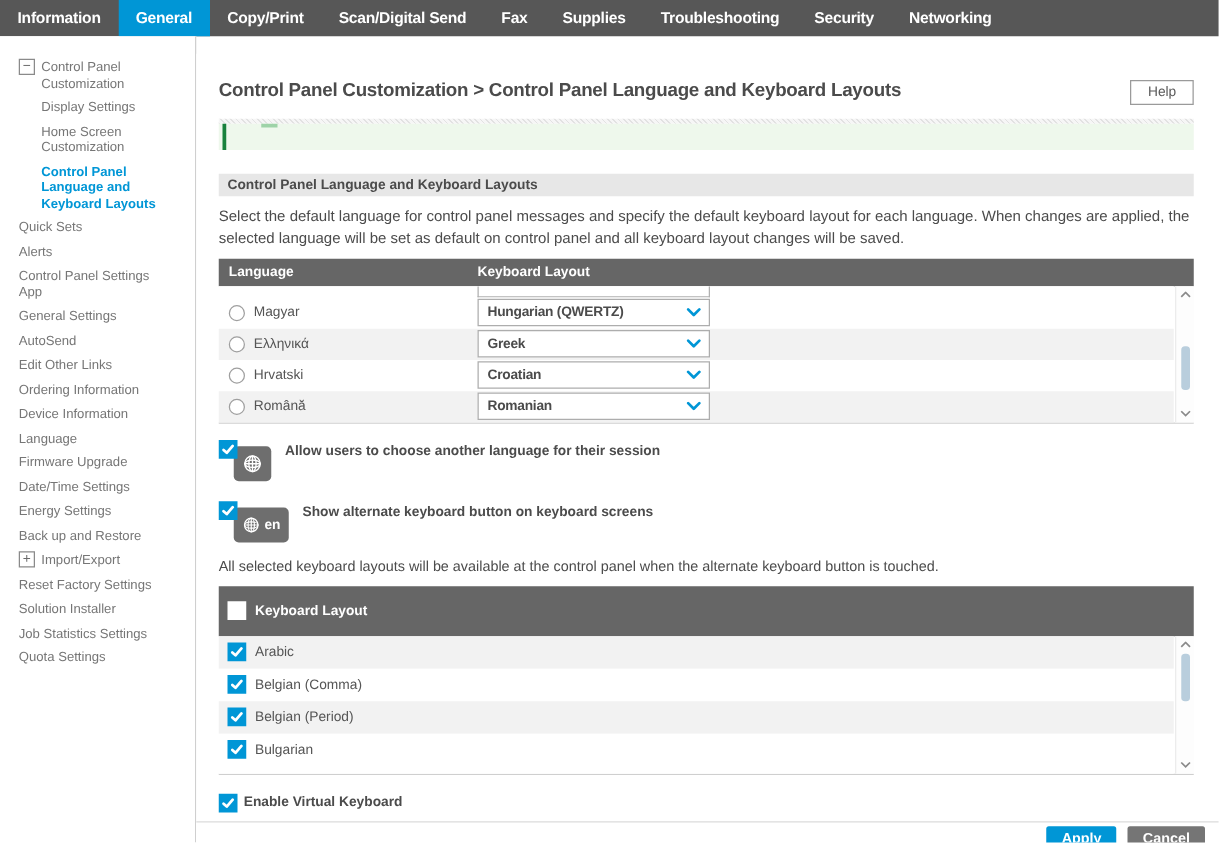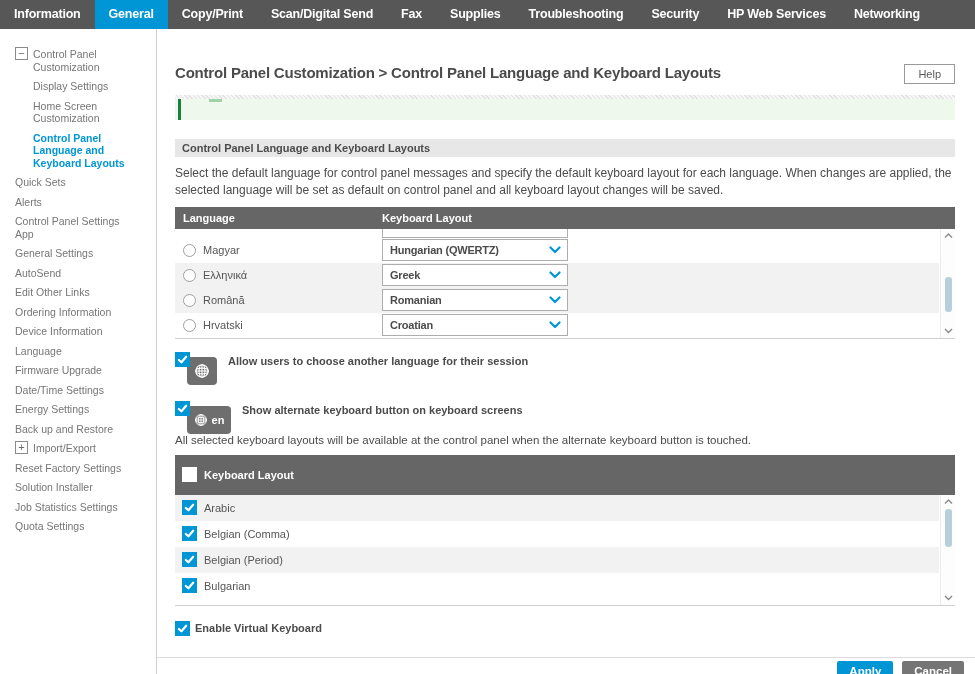--- a/index.html
+++ b/index.html
@@ -68,21 +68,21 @@
 
   .opt-row { display:flex; align-items:flex-start; margin-top:12px; }
   .globe-btn { margin-left:-3px; margin-top:5px; height:28px; background:#6e6e6e; border-radius:4px; display:flex; align-items:center; justify-content:center; gap:4px; color:#fff; }
   .globe-btn.single { width:30px; }
   .globe-btn.wide { width:44px; }
   .globe-btn .en { font-size:11px; font-weight:bold; }
   .opt-row .cb { position:relative; z-index:2; }
   .opt-label { font-size:11px; font-weight:bold; color:#4b4b4b; margin-left:11px; margin-top:3px; }
   .opt1 { margin-top:13px; } .opt2 { margin-top:16px; }
 
-  .note { font-size:11.5px; color:#4b4b4b; }
+  .note { margin-top:14px; font-size:11.5px; color:#4b4b4b; }
 
   .t2 { margin-top:9px; }
   .t2 .tbl-head { height:40px; padding-left:7px; gap:7px; }
   .t2 .tbl-body { padding-right:16px; }
   .k-row { display:flex; align-items:center; gap:7px; height:26px; padding-left:7px; background:#fff; font-size:11px; color:#555; }
   .k-row.alt { background:#f2f2f2; }
   .k-row.sliver { height:6px; }
 
   .vk-row { display:flex; align-items:center; gap:5px; margin-top:15px; }
   .vk-row .lbl { font-size:11px; font-weight:bold; color:#4b4b4b; }
@@ -100,21 +100,20 @@
 
   <div class="topnav">
     <div class="tab">Information</div>
     <div class="tab active">General</div>
     <div class="tab">Copy/Print</div>
     <div class="tab">Scan/Digital Send</div>
     <div class="tab">Fax</div>
     <div class="tab">Supplies</div>
     <div class="tab">Troubleshooting</div>
     <div class="tab">Security</div>
-    <div class="tab">HP Web Services</div>
     <div class="tab">Networking</div>
   </div>
 
   <div class="sidebar">
     <div class="sb-item has-box">
       <span class="sb-box">−</span>
       <span class="lbl">Control Panel Customization</span>
     </div>
     <div class="sb-item child"><span class="lbl">Display Settings</span></div>
     <div class="sb-item child"><span class="lbl">Home Screen Customization</span></div>
@@ -192,42 +191,42 @@
             <div class="dd">
               <span class="txt">Greek</span>
               <span class="chev">
                   <svg width="12" height="8" viewBox="0 0 12 8">
                     <polyline points="1.5,1.5 6,6 10.5,1.5" fill="none" stroke="#0096d6" stroke-width="2.2" stroke-linecap="round" stroke-linejoin="round"></polyline>
                   </svg>
                 </span>
             </div>
           </div>
 
-          <div class="t-row alt">
+          <div class="t-row">
             <div class="cell-lang">
               <span class="radio"></span>
-              <span>Română</span>
+              <span>Hrvatski</span>
             </div>
             <div class="dd">
-              <span class="txt">Romanian</span>
+              <span class="txt">Croatian</span>
               <span class="chev">
                   <svg width="12" height="8" viewBox="0 0 12 8">
                     <polyline points="1.5,1.5 6,6 10.5,1.5" fill="none" stroke="#0096d6" stroke-width="2.2" stroke-linecap="round" stroke-linejoin="round"></polyline>
                   </svg>
                 </span>
             </div>
           </div>
 
-          <div class="t-row">
+          <div class="t-row alt">
             <div class="cell-lang">
               <span class="radio"></span>
-              <span>Hrvatski</span>
+              <span>Română</span>
             </div>
             <div class="dd">
-              <span class="txt">Croatian</span>
+              <span class="txt">Romanian</span>
               <span class="chev">
                   <svg width="12" height="8" viewBox="0 0 12 8">
                     <polyline points="1.5,1.5 6,6 10.5,1.5" fill="none" stroke="#0096d6" stroke-width="2.2" stroke-linecap="round" stroke-linejoin="round"></polyline>
                   </svg>
                 </span>
             </div>
           </div>
         </div>
 
         <div class="vscroll">

